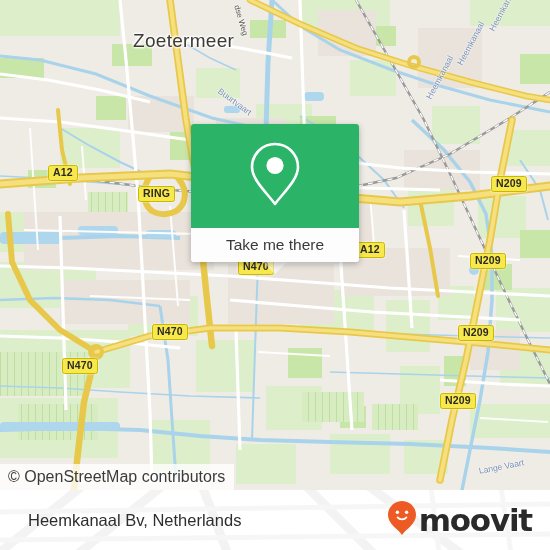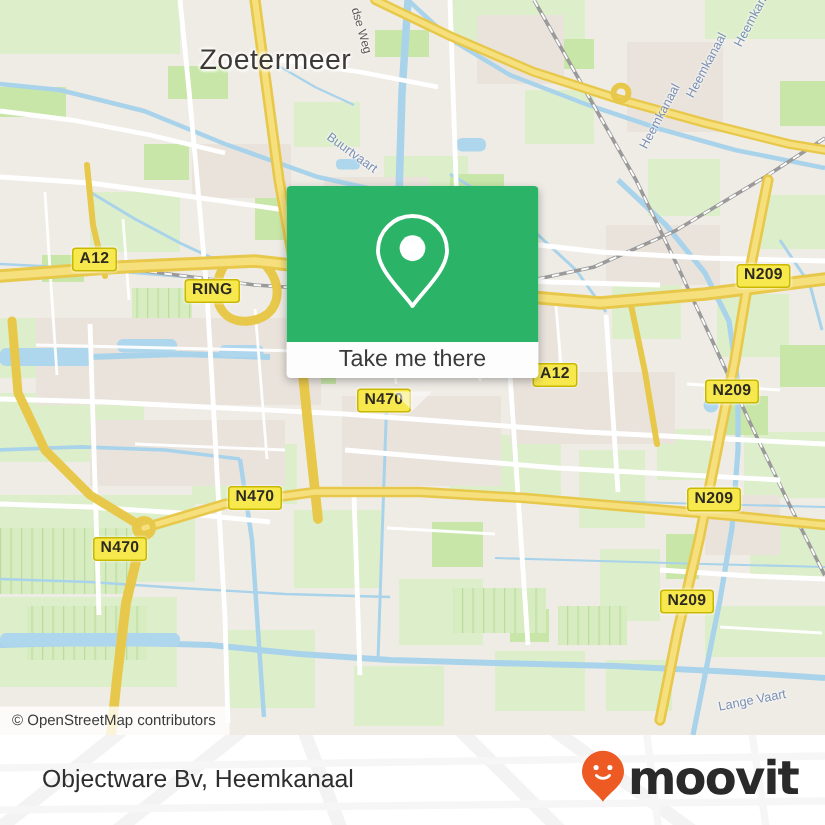--- a/index.html
+++ b/index.html
@@ -25,29 +25,29 @@
         text-shadow:0 0 2px #fff,0 0 2px #fff;}
 
   
   .shield{position:absolute;background:#f7e84e;border:1.4px solid #c9b800;
     border-radius:2.5px;color:#2d2a22;font-size:10.5px;font-weight:bold;
     padding:1px 4px 2px 4px;line-height:11px;letter-spacing:.2px;
     box-shadow:0 0 2px rgba(255,255,255,.9);text-align:right;}
 
   
   .attrib{position:absolute;left:0;bottom:0;background:rgba(255,255,255,.78);
-    padding:4px 9px 4px 8px;font-size:10px;color:#3b3b3b;
+    padding:4px 9px 4px 8px;font-size:16px;color:#3b3b3b;
     font-family:"Liberation Sans", sans-serif;}
 
   
   .card-wrap{position:absolute;left:191px;top:124px;width:168px;}
   .card{width:168px;border-radius:3px;overflow:hidden;
     box-shadow:0 2px 6px rgba(0,0,0,.28);position:relative;z-index:3;}
   .card-top{height:104px;background:#2bb467;display:flex;align-items:center;justify-content:center;}
-  .card-bottom{height:24px;background:#fdfdfd;display:flex;align-items:center;justify-content:center;}
+  .card-bottom{height:34px;background:#fdfdfd;display:flex;align-items:center;justify-content:center;}
   .card-bottom span{font-size:15.5px;color:#3a3a3a;}
   .card-tail{position:absolute;left:191px;top:261px;width:168px;height:14px;
     display:flex;justify-content:center;z-index:2;}
   .card-tail i{display:block;width:0;height:0;border-left:13px solid transparent;
     border-right:13px solid transparent;border-top:13px solid rgba(253,253,253,.55);}
 
   
   .footer{position:absolute;left:0;top:490px;width:550px;height:60px;
     background:#ffffff;overflow:hidden;}
   .footer-bg{position:absolute;left:0;top:0;opacity:.75;}
@@ -254,21 +254,21 @@
     <div class="maplabel city" style="left:133px;top:30px;">Zoetermeer</div>
 
     <div class="maplabel water-label" style="left:487px;top:28px;transform:rotate(-62deg);transform-origin:0 0;">Heemkanaal</div>
     <div class="maplabel water-label" style="left:455px;top:62px;transform:rotate(-62deg);transform-origin:0 0;">Heemkanaal</div>
     <div class="maplabel water-label" style="left:424px;top:96px;transform:rotate(-62deg);transform-origin:0 0;">Heemkanaal</div>
     <div class="maplabel water-label" style="left:222px;top:86px;transform:rotate(36deg);transform-origin:0 0;">Buurtvaart</div>
     <div class="maplabel water-label" style="left:478px;top:466px;transform:rotate(-11deg);transform-origin:0 0;">Lange Vaart</div>
     <div class="maplabel road-label" style="left:241px;top:4px;transform:rotate(74deg);transform-origin:0 0;">dse Weg</div>
 
     <div class="shield" style="left:48px;top:165px;">A12</div>
-    <div class="shield" style="left:123px;top:186px;">RING</div>
+    <div class="shield" style="left:138px;top:186px;">RING</div>
     <div class="shield" style="left:491px;top:176px;">N209</div>
     <div class="shield" style="left:470px;top:253px;">N209</div>
     <div class="shield" style="left:458px;top:325px;">N209</div>
     <div class="shield" style="left:440px;top:393px;">N209</div>
     <div class="shield" style="left:152px;top:324px;">N470</div>
     <div class="shield" style="left:62px;top:358px;">N470</div>
     <div class="shield" style="left:238px;top:259px;">N470</div>
     <div class="shield" style="left:355px;top:242px;">A12</div>
 
     <div class="attrib">© OpenStreetMap contributors</div>
@@ -304,21 +304,21 @@
         <path d="M200 -10 L230 70"></path>
       </g>
       <g stroke="#f4f4f4" fill="none" stroke-width="5">
         <path d="M0 22 L550 14"></path>
         <path d="M0 50 L550 44"></path>
         <path d="M430 -10 L440 70"></path>
         <path d="M500 -10 L512 70"></path>
       </g>
     </svg>
 
-    <div class="footer-title">Objectware Bv, Heemkanaal</div>
+    <div class="footer-title">Heemkanaal Bv, Netherlands</div>
 
     <div class="logo">
       <span>
         <svg width="30" height="36" viewBox="0 0 30 36">
           <path d="M15 1 C7.3 1 1 7.3 1 15 C1 24 11 29 15 35 C19 29 29 24 29 15 C29 7.3 22.7 1 15 1 Z" fill="#ee5a24"></path>
           <circle cx="10.4" cy="12.2" r="1.7" fill="#ffffff"></circle>
           <circle cx="19.6" cy="12.2" r="1.7" fill="#ffffff"></circle>
           <path d="M10.6 17.4 C12.6 20, 17.4 20, 19.4 17.4" fill="none" stroke="#ffffff" stroke-width="1.8" stroke-linecap="round"></path>
         </svg>
       </span>

